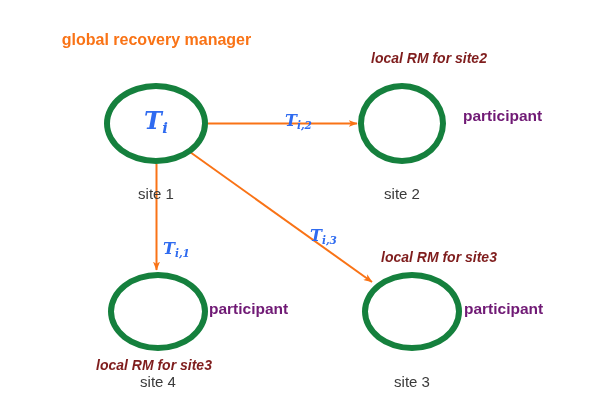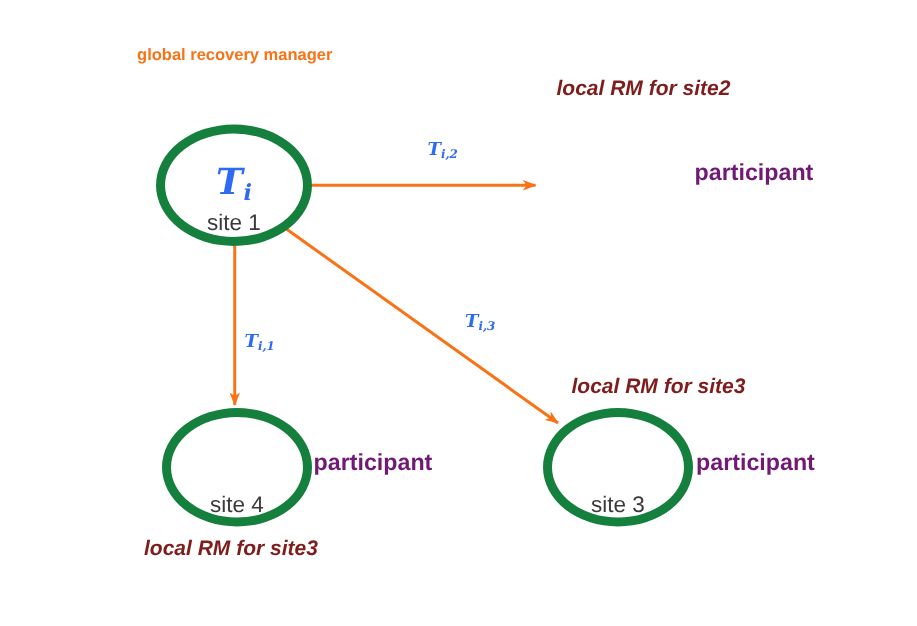--- a/index.html
+++ b/index.html
@@ -54,27 +54,28 @@
   }
   .node-label {
     position: absolute;
     left: 0;
     right: 0;
     text-align: center;
     color: #3a3a3a;
     font-family: "Liberation Sans", sans-serif;
     font-size: 15px;
     line-height: 1;
+    margin-top: 45px;
   }
   .title {
     position: absolute;
     color: #f97316;
     font-family: "Liberation Sans", sans-serif;
     font-weight: bold;
-    font-size: 11px;
+    font-size: 16px;
     line-height: 1.30;
     text-align: center;
     white-space: nowrap;
   }
   .role {
     position: absolute;
     color: #701a75;
     font-family: "Liberation Sans", sans-serif;
     font-weight: bold;
     font-size: 15.5px;
@@ -90,23 +91,24 @@
     font-size: 14px;
     line-height: 1;
     white-space: nowrap;
   }
   .edge-label {
     position: absolute;
     color: #2f6bf0;
     font-family: "DejaVu Serif", serif;
     font-weight: bold;
     font-style: italic;
-    font-size: 12px;
+    font-size: 16px;
     line-height: 1;
     white-space: nowrap;
+    margin-top: 20px;
   }
   .edge-label sub {
     font-size: 0.66em;
     font-style: italic;
     vertical-align: baseline;
     position: relative;
     bottom: -0.30em;
   }
 </style>
 </head>
@@ -132,20 +134,23 @@
     <div>global recovery manager</div>
   </div>
 
   <div class="node" style="left:104px; top:83px; width:104px; height:81px;">
     <div class="node-txn" style="top:20px;">
       <span>T</span><sub>i</sub>
     </div>
     <div class="node-label" style="top:52px;">site 1</div>
   </div>
 
+  <div class="node" style="left:358px; top:83px; width:88px; height:81px;">
+    <div class="node-label" style="top:52px;">site 2</div>
+  </div>
   <div class="rm" style="left:371px; top:51px;">local RM for site2</div>
   <div class="role" style="left:463px; top:108px;">participant</div>
 
   <div class="node" style="left:108px; top:272px; width:100px; height:79px;">
     <div class="node-label" style="top:51px;">site 4</div>
   </div>
   <div class="role" style="left:209px; top:301px;">participant</div>
   <div class="rm" style="left:96px; top:358px;">local RM for site3</div>
 
   <div class="node" style="left:362px; top:272px; width:100px; height:79px;">

